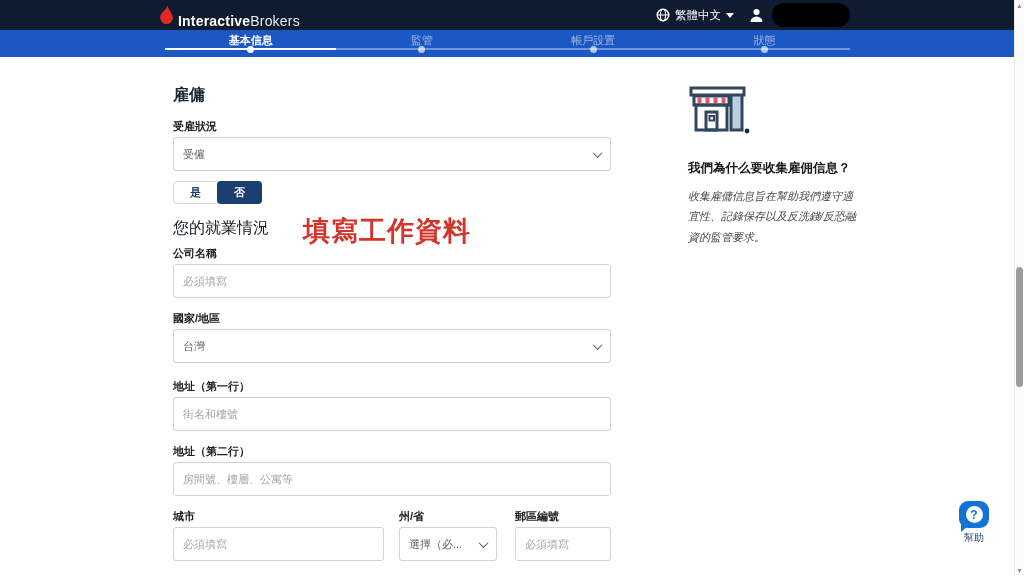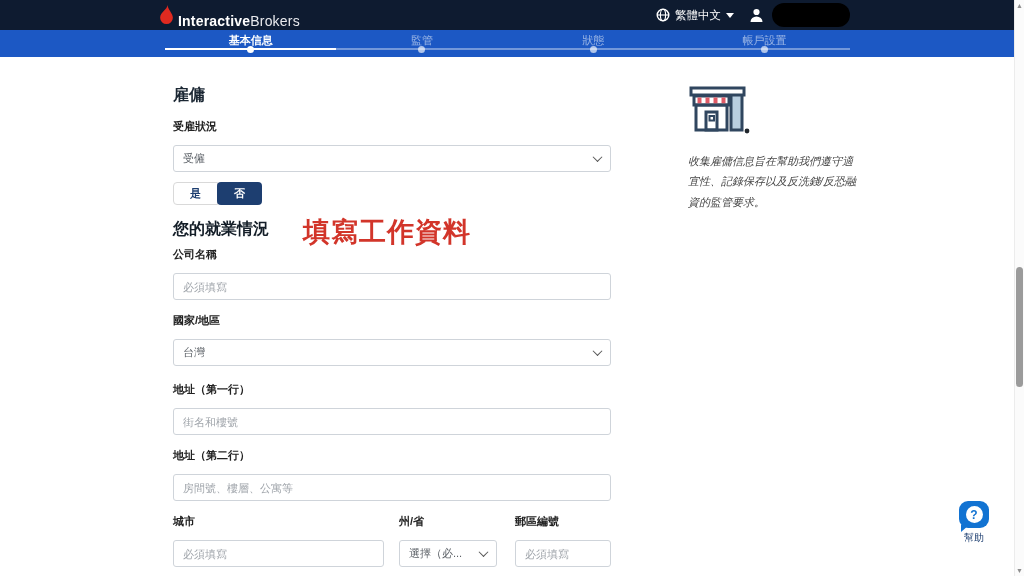--- a/index.html
+++ b/index.html
@@ -36,35 +36,35 @@
   .step.active .step-label { color:#fff; font-weight:700; }
   .step-dot { position:absolute; left:50%; bottom:4px; width:7px; height:7px; margin-left:-3.5px; border-radius:50%; background:rgba(255,255,255,.65); }
   .step.active .step-dot { background:#fff; }
   .track { position:absolute; left:165px; width:685px; bottom:7px; height:2px; background:rgba(255,255,255,.38); }
   .track-active { position:absolute; left:165px; width:171px; bottom:7px; height:2px; background:#fff; }
 
   
   .main { position:absolute; left:173px; top:57px; width:438px; }
   .section-title { margin-top:28px; font-size:16px; font-weight:700; color:#1b2733; }
   .field-label { margin-top:13px; font-size:11px; font-weight:600; color:#222; }
-  .control { margin-top:11px; width:100%; height:27px; border:1px solid #cfd4da; border-radius:3px; background:#fff;justify-content:space-between; }
+  .control { margin-top:3px; width:100%; height:34px; border:1px solid #cfd4da; border-radius:3px; background:#fff;justify-content:space-between; }
   input.control { padding:0 9px; font-size:11px; color:#444; font-family:inherit; outline:none; }
   input.control::placeholder { color:#a0a5ab; }
   .select { display:flex; align-items:center; padding:0 9px; cursor:pointer; }
   .select-value { font-size:11px; color:#5d6268; white-space:nowrap; overflow:hidden; text-overflow:ellipsis; }
   .chev { margin-left:auto; width:7px; height:7px; border-right:1.5px solid #555; border-bottom:1.5px solid #555; transform:rotate(45deg) translate(-1px,-1px); flex:none; }
 
   .question { margin-top:12px; font-size:11.5px; color:#2e2e2e; line-height:1.75; }
   .btn-group { margin-top:10px; display:flex; }
   .btn { min-width:45px; height:23px; display:flex; align-items:center; justify-content:center; font-size:11px; font-weight:700; cursor:pointer; }
   .btn-yes { background:#fff; border:1px solid #d9d9d9; color:#1d3e70; border-radius:4px 0 0 4px; }
   .btn-no  { background:#1d3e70; color:#fff; border-radius:4px; margin-left:-1px; }
 
   .h2-row { position:relative; margin-top:14px; height:22px; }
-  .sub-title { font-size:16px; font-weight:700; color:#141e28; }
+  .sub-title { font-size:16px; font-weight:400; color:#141e28; }
   .annotation { position:absolute; left:130px; top:-5px; font-size:27px; font-weight:800; color:#d2352a; letter-spacing:1px; white-space:nowrap; }
 
   .field-row { display:flex; }
   .col-city   { width:211px; }
   .col-state  { width:98px;  margin-left:15px; }
   .col-postal { width:96px;  margin-left:18px; }
   .col-biz    { width:211px; }
   .col-occ    { width:212px; margin-left:15px; }
 
   
@@ -122,25 +122,25 @@
   <div class="steps">
     <div class="step active">
       <span class="step-label">基本信息</span>
       <span class="step-dot"></span>
     </div>
     <div class="step">
       <span class="step-label">監管</span>
       <span class="step-dot"></span>
     </div>
     <div class="step">
+      <span class="step-label">帳戶設置</span>
+      <span class="step-dot"></span>
+    </div>
+    <div class="step">
       <span class="step-label">狀態</span>
-      <span class="step-dot"></span>
-    </div>
-    <div class="step">
-      <span class="step-label">帳戶設置</span>
       <span class="step-dot"></span>
     </div>
   </div>
 </div>
 
 <div class="main">
   <div class="section-title">雇傭</div>
 
   <div class="field-label">受雇狀況</div>
   <div class="control select">
@@ -211,20 +211,21 @@
     <rect x="6" y="12" width="35" height="9" fill="#fff" stroke="#30465f" stroke-width="3"></rect>
     <rect x="9.5" y="13.5" width="4" height="6" fill="#e05a66"></rect>
     <rect x="17.5" y="13.5" width="4" height="6" fill="#e05a66"></rect>
     <rect x="25.5" y="13.5" width="4" height="6" fill="#e05a66"></rect>
     <rect x="33.5" y="13.5" width="4" height="6" fill="#e05a66"></rect>
     <rect x="8" y="21" width="31" height="25" fill="none" stroke="#30465f" stroke-width="3"></rect>
     <rect x="18" y="28" width="11" height="18" fill="none" stroke="#30465f" stroke-width="3"></rect>
     <rect x="21.5" y="32" width="4.5" height="4.5" fill="none" stroke="#30465f" stroke-width="2"></rect>
     <circle cx="59" cy="47" r="2.4" fill="#20262c"></circle>
   </svg>
+  <div class="sidebar-title">我們為什么要收集雇佣信息？</div>
   <div class="sidebar-body">收集雇傭信息旨在幫助我們遵守適宜性、記錄保存以及反洗錢/反恐融資的監管要求。</div>
 </div>
 
 <div class="help">
   <div class="help-bubble">
     <div class="help-circle">?</div>
   </div>
   <div class="help-label">幫助</div>
 </div>
 

